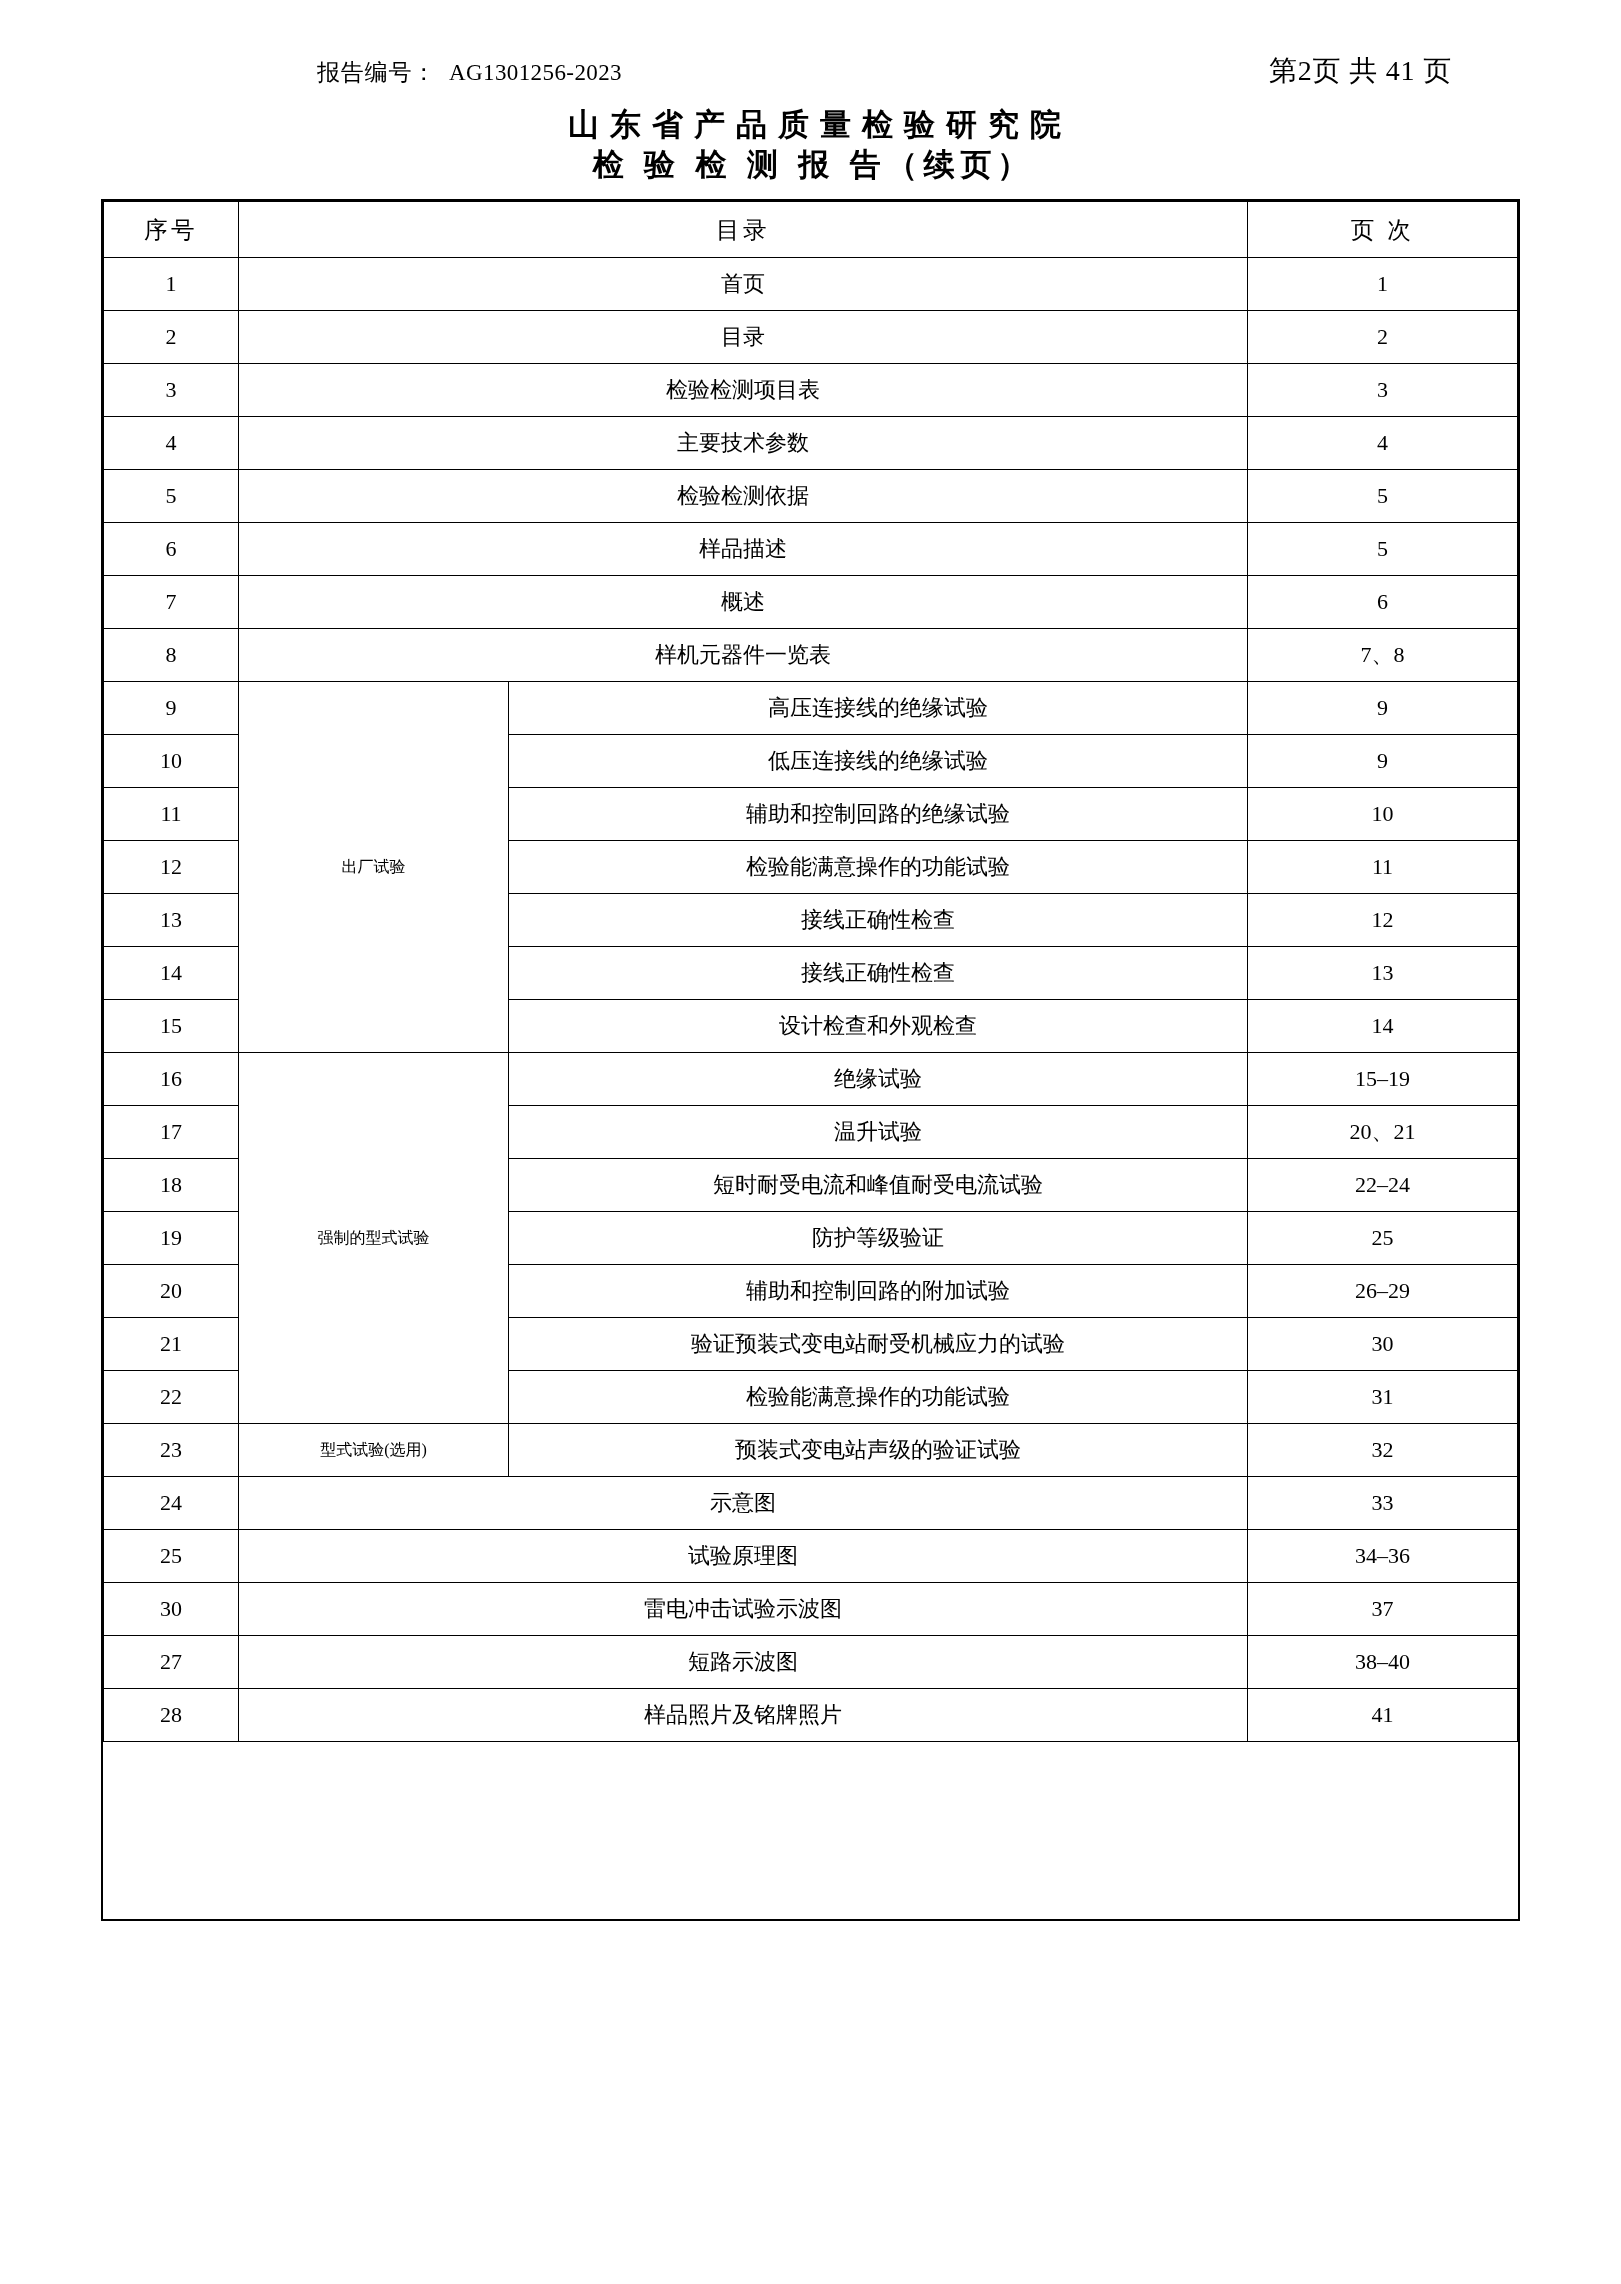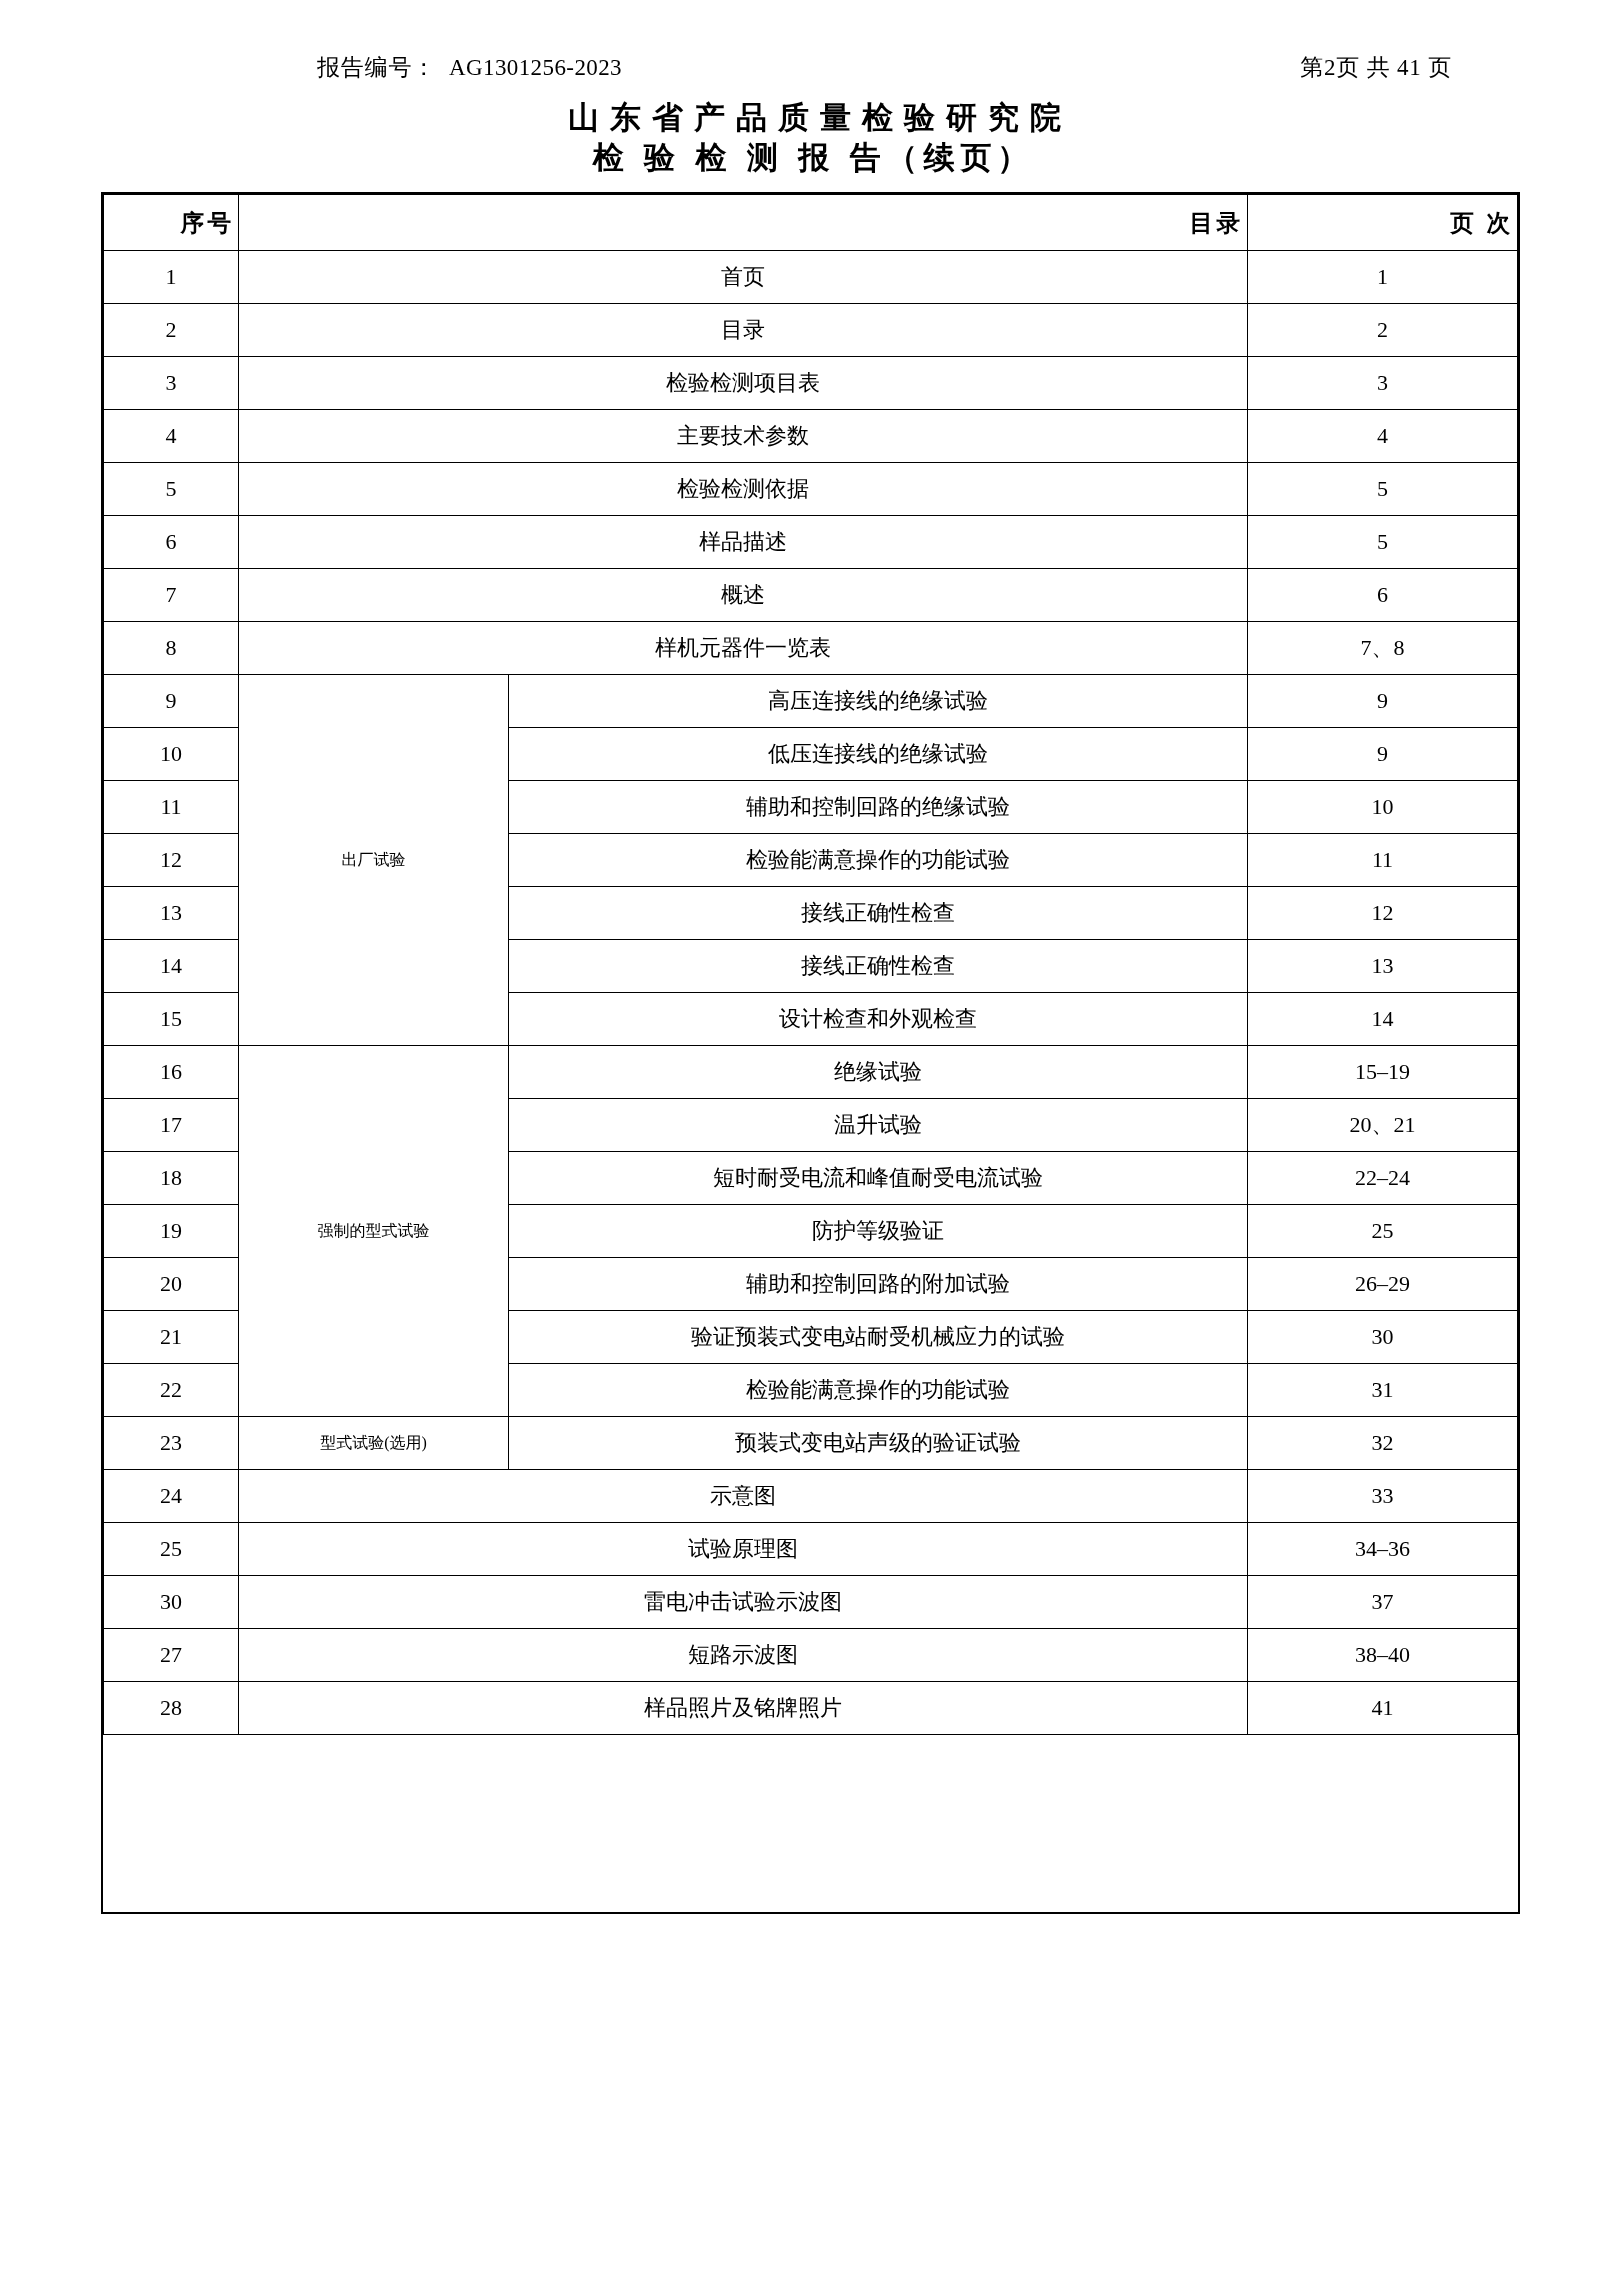--- a/index.html
+++ b/index.html
@@ -30,21 +30,21 @@
     margin-top: 52px;
   }
   .report-no {
     font-size: 23px;
     letter-spacing: 0.4px;
     white-space: nowrap;
   }
   .report-no .label { letter-spacing: 0.8px; }
   .report-no .value { margin-left: 13px; }
   .page-no {
-    font-size: 23px;
+    font-size: 28px;
     white-space: nowrap;
     letter-spacing: 0.8px;
   }
   .titles {
     text-align: center;
     margin-top: 15px;
   }
   .title-line {
     font-family: "Liberation Sans", "DejaVu Sans", sans-serif;
     font-weight: bold;
@@ -71,23 +71,22 @@
     font-family: "Liberation Serif", "DejaVu Serif", serif;
     text-align: center;
     vertical-align: middle;
     height: 53px;
     padding: 0 3.4px;
     box-sizing: border-box;
   }
   table.toc thead th {
     font-size: 23.6px;
     height: 56px;
-    font-weight: bold;
+    font-weight: normal;
     letter-spacing: 3.4px;
-    text-align: right;
   }
   .col-no { width: 135px; }
   .col-group { width: 270px; }
   .col-title { width: auto; }
   .col-page { width: 270px; }
   table.toc {
     border: none;
   }
   .toc-container {
     border: 2.5px solid #000;

